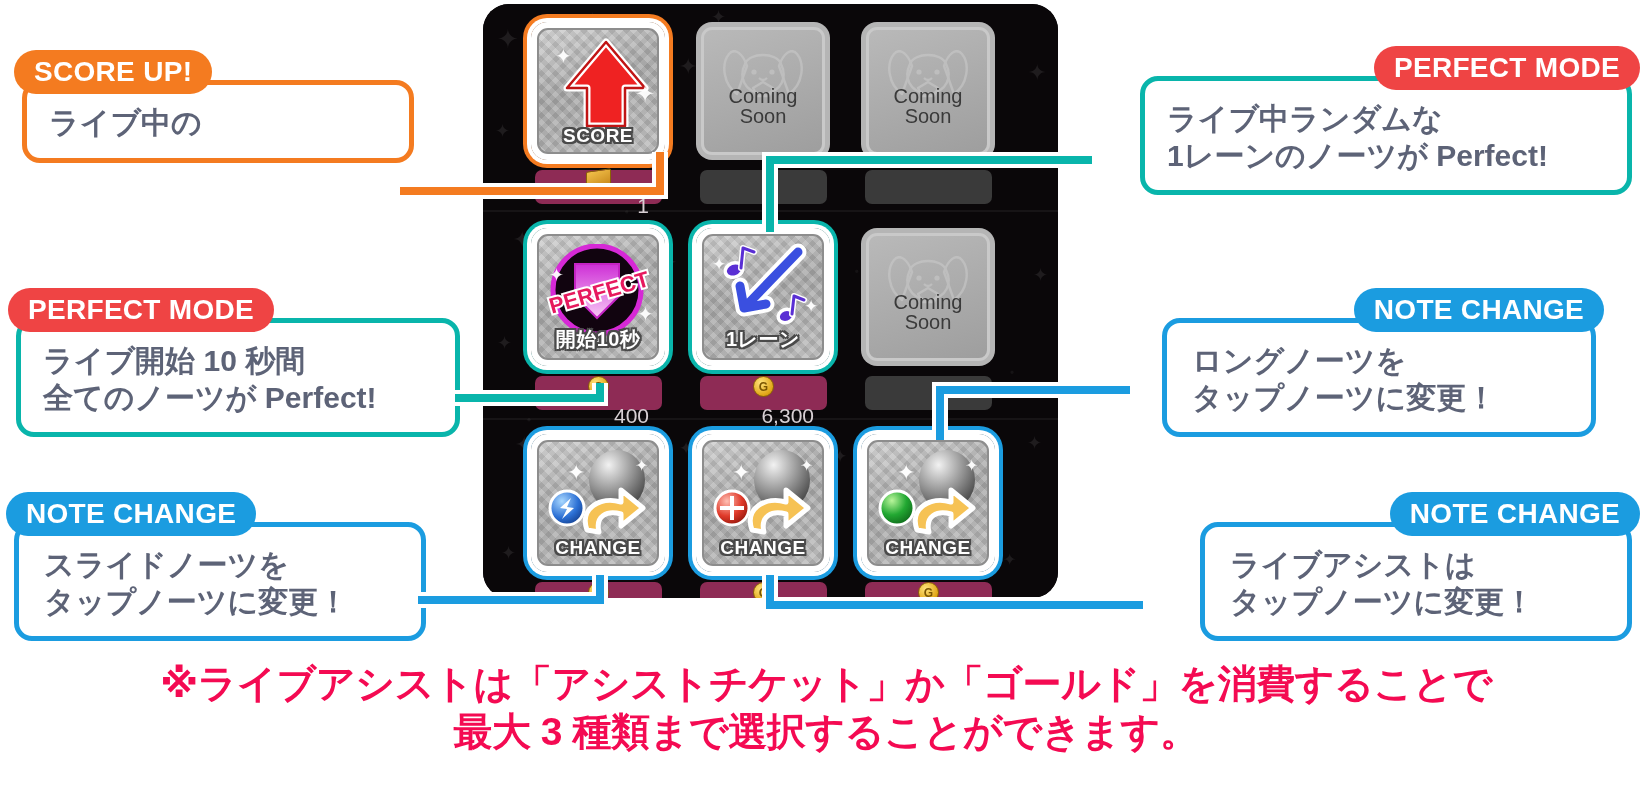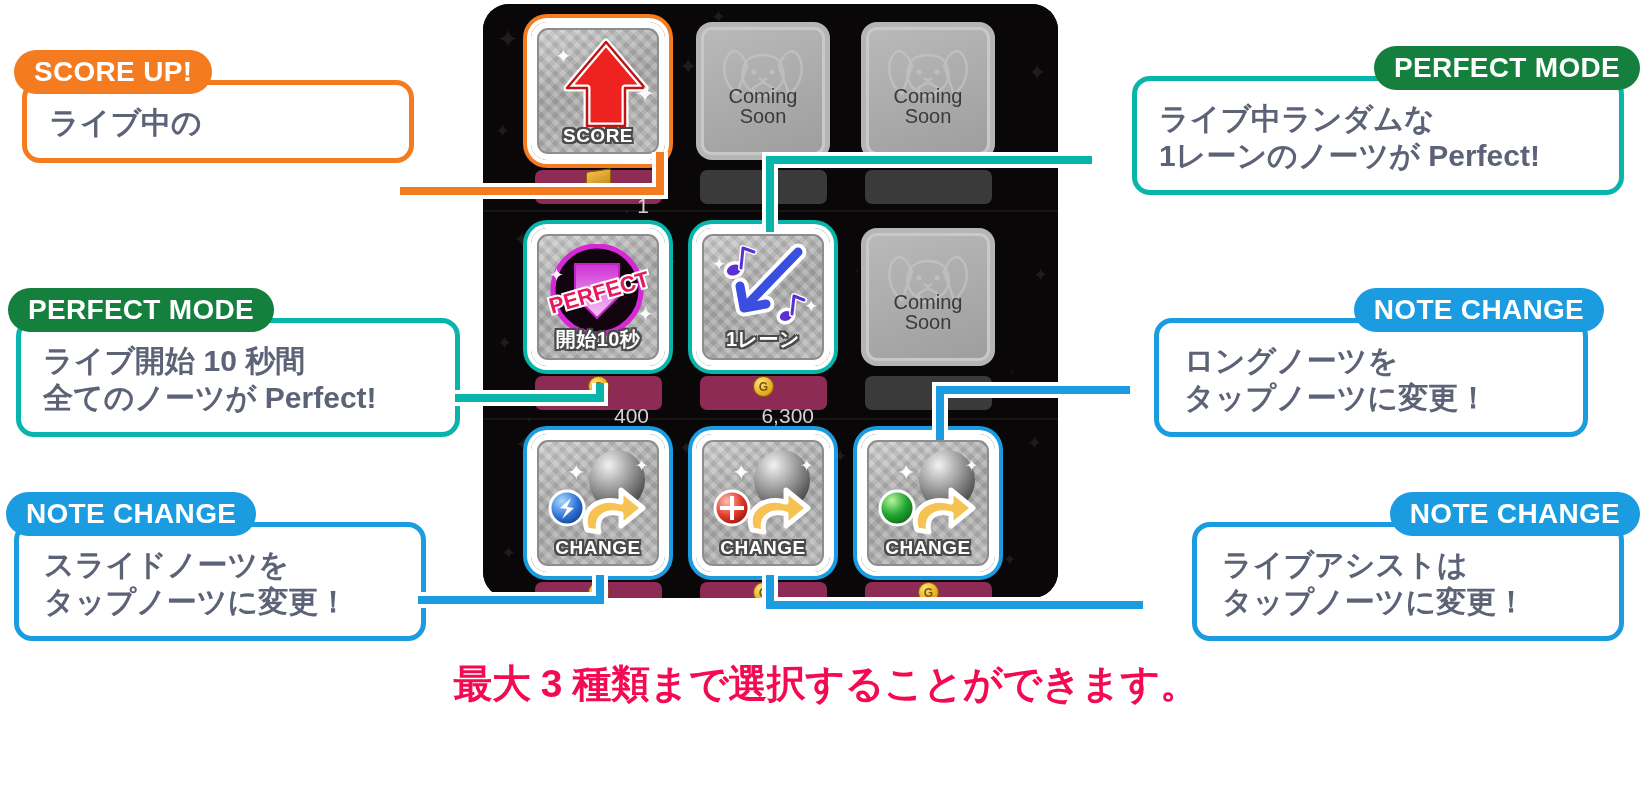--- a/index.html
+++ b/index.html
@@ -151,25 +151,25 @@
     border: 5px solid; border-radius: 18px;
     background: #ffffff;
     padding: 20px 22px 16px 22px;
     z-index: 2;
   }
   .callout .body p {
     color: #5d6377; font-weight: bold; font-size: 30px;
     line-height: 1.22; white-space: nowrap;
   }
   .callout.right .tag { left: auto; right: 0; }
-  .callout.right .body { left: auto; right: 16px; }
+  .callout.right .body { left: auto; right: 8px; }
 
   .c-orange .tag { background: #f47b20; }
   .c-orange .body { border-color: #f47b20; }
-  .c-teal .tag { background: #15803d; }
+  .c-teal .tag { background: #ef4444; }
   .c-teal .body { border-color: #09b5ab; }
   .c-blue .tag { background: #1b9ce0; }
   .c-blue .body { border-color: #1b9ce0; padding-left: 25px; }
 
   
   #connectors { position: absolute; inset: 0; pointer-events: none; z-index: 6; }
 
   
   .footer-note {
     position: absolute; left: 0; right: 0; top: 660px;
@@ -556,16 +556,17 @@
 
   <div class="callout c-blue right" style="right:12px; top:492px; width:440px;">
     <div class="tag">NOTE CHANGE</div>
     <div class="body" style="width:432px;">
       <p>ライブアシストは</p>
       <p>タップノーツに変更！</p>
     </div>
   </div>
 
   <div class="footer-note">
+    <span class="ln">※ライブアシストは「アシストチケット」か「ゴールド」を消費することで</span>
     <span class="ln">最大 3 種類まで選択することができます。</span>
   </div>
 
 </div>
 
 </body></html>

